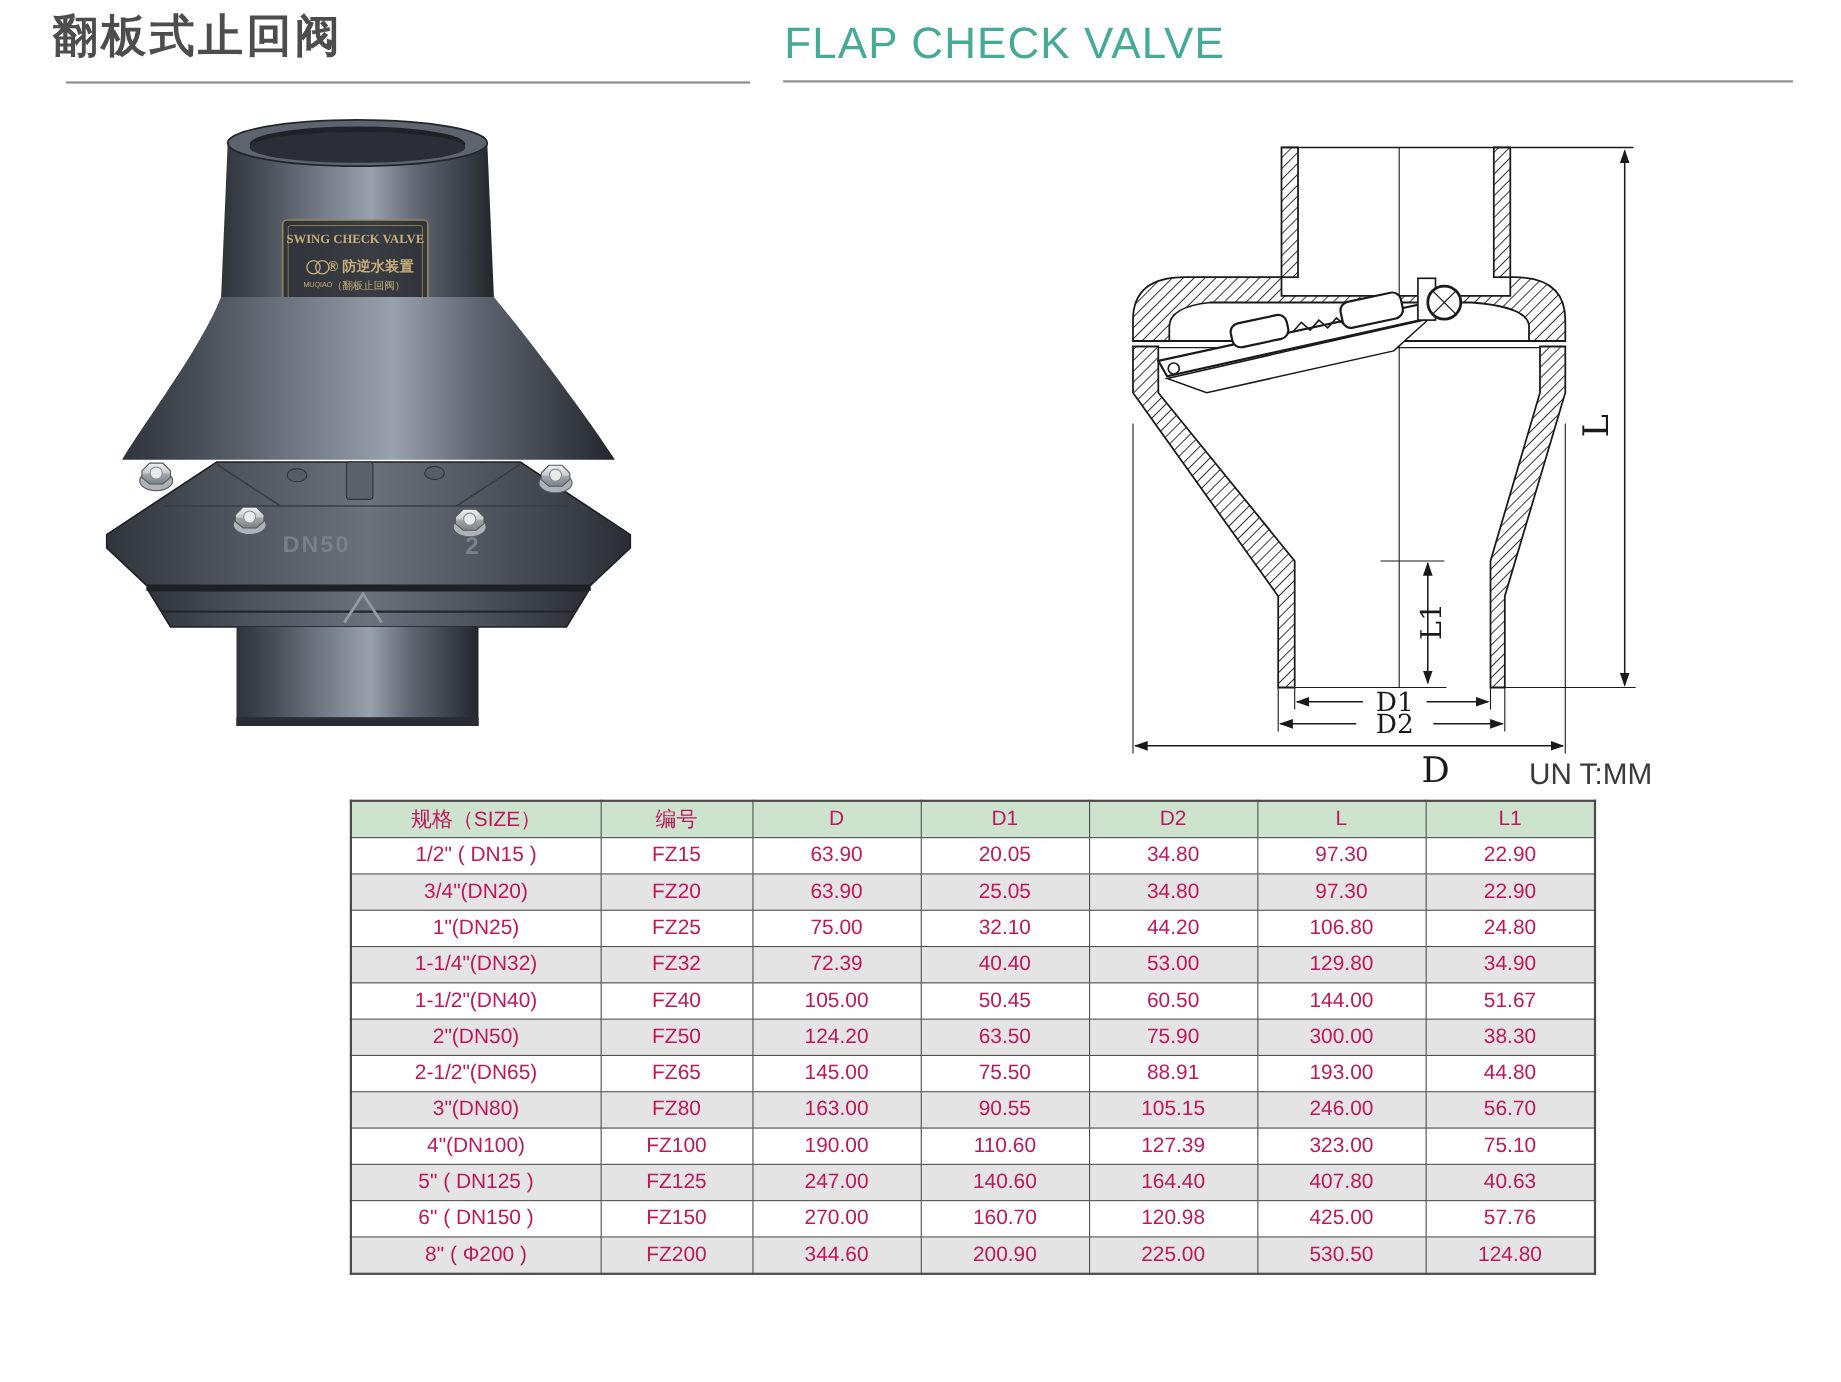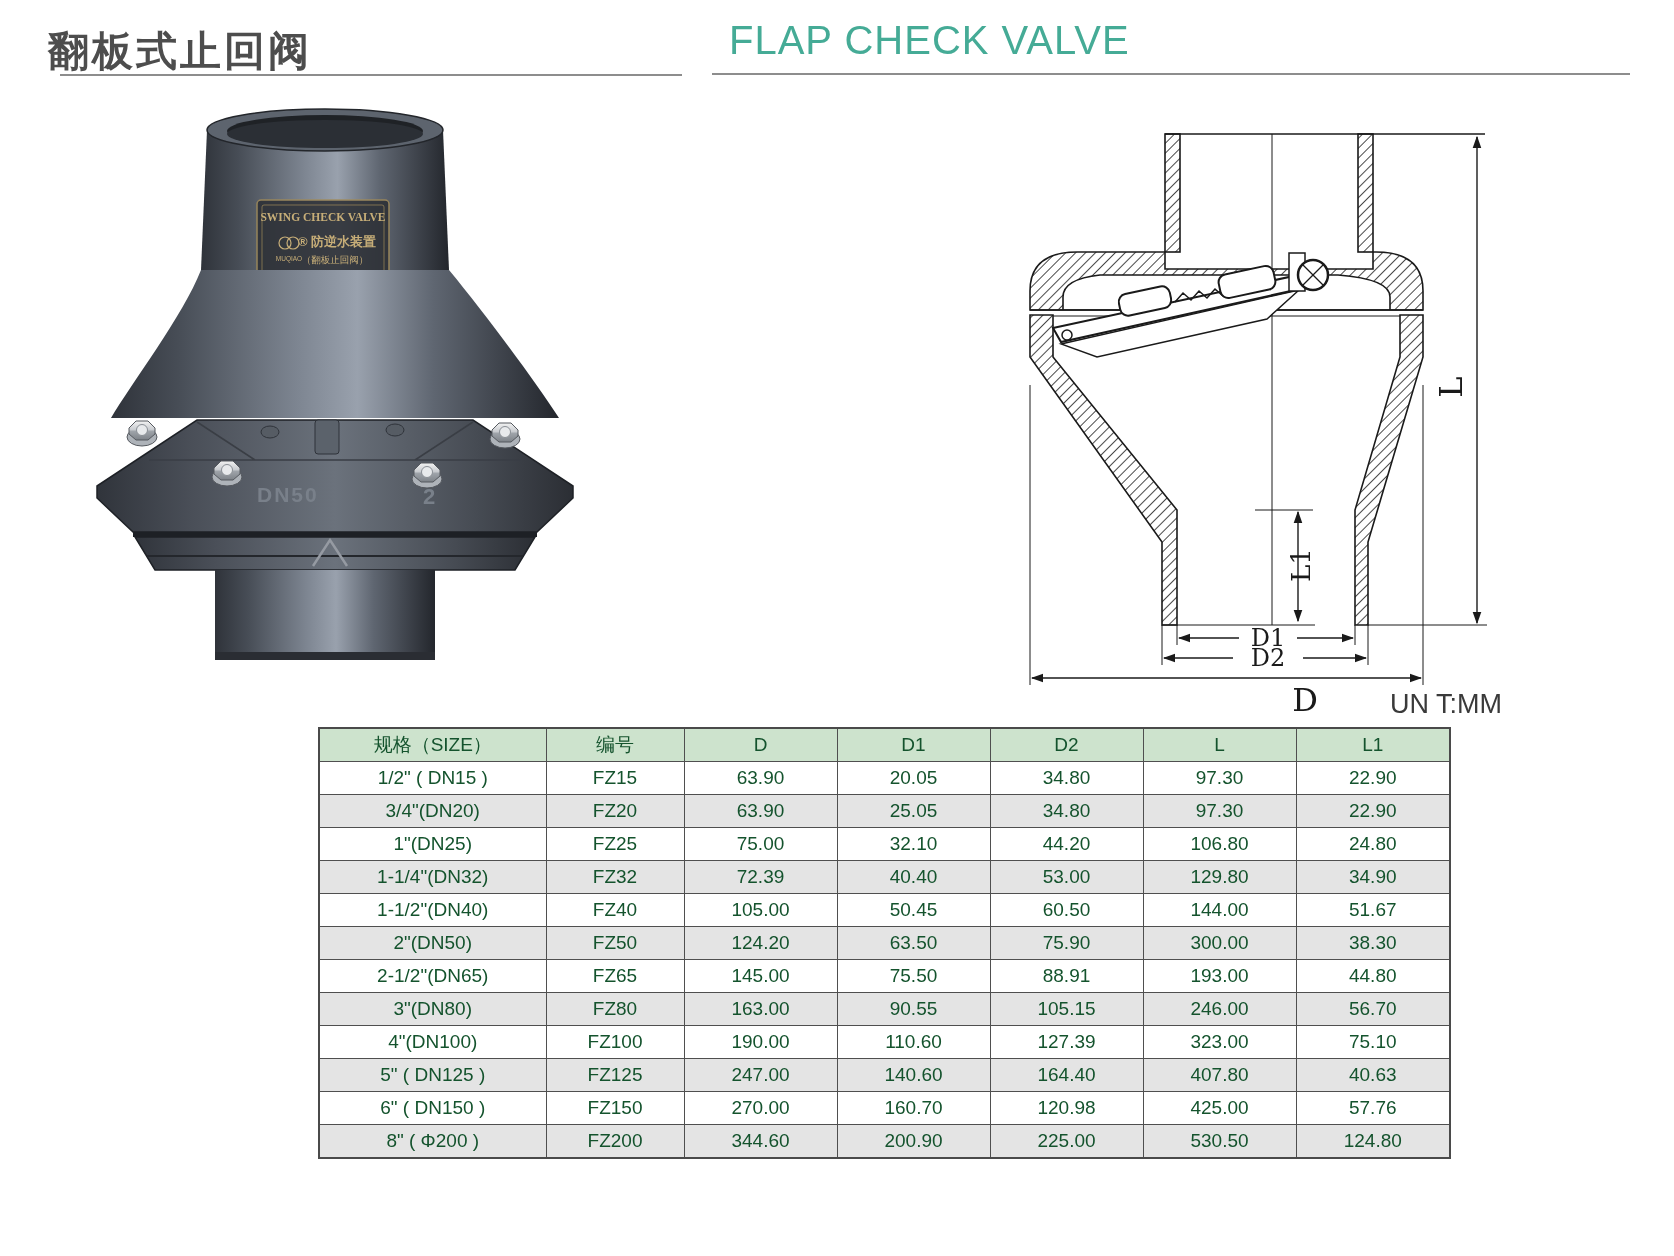--- a/index.html
+++ b/index.html
@@ -1,28 +1,28 @@
 <!DOCTYPE html>
 <html><head>
 <meta charset="utf-8">
 <style>
   html,body{margin:0;padding:0;background:#ffffff;}
   #page{position:relative;width:1674px;height:1256px;background:#fff;overflow:hidden;
         font-family:"Liberation Sans",sans-serif;}
-  .title-cn{position:absolute;left:48px;top:24px;font-size:41px;font-weight:700;
+  .title-cn{position:absolute;left:48px;top:5px;font-size:41px;font-weight:700;
             color:#4d4d4d;letter-spacing:3px;}
   .title-en{position:absolute;left:713px;top:18px;font-size:40px;font-weight:500;
-            color:#45ab96;letter-spacing:1px;margin-left:16px;}
+            color:#45ab96;letter-spacing:1px;}
   .rule{position:absolute;height:2px;background:#8d8d8d;}
   .rule-cn{left:60px;top:74px;width:622px;}
   .rule-en{left:712px;top:73px;width:918px;}
 
   #sizeTable{position:absolute;left:318px;top:727px;width:1131px;
              border-collapse:collapse;table-layout:fixed;
-             font-size:19px;color:#14532d;}
+             font-size:19px;color:#be185d;}
   #sizeTable th,#sizeTable td{border:1px solid #4f4f4f;height:32px;text-align:center;
              padding:0;font-weight:400;white-space:nowrap;}
   #sizeTable thead th{background:#cde3cd;}
   #sizeTable tbody tr:nth-child(even) td{background:#e4e4e4;}
   #sizeTable tbody tr:nth-child(odd) td{background:#ffffff;}
   #sizeTable{border:2px solid #4a4a4a;}
 
   .dim{stroke:#1a1a1a;stroke-width:1.4;fill:none;}
   .thin{stroke:#1a1a1a;stroke-width:1;fill:none;}
   .wall{fill:url(#hatch);stroke:#1a1a1a;stroke-width:1.6;}

